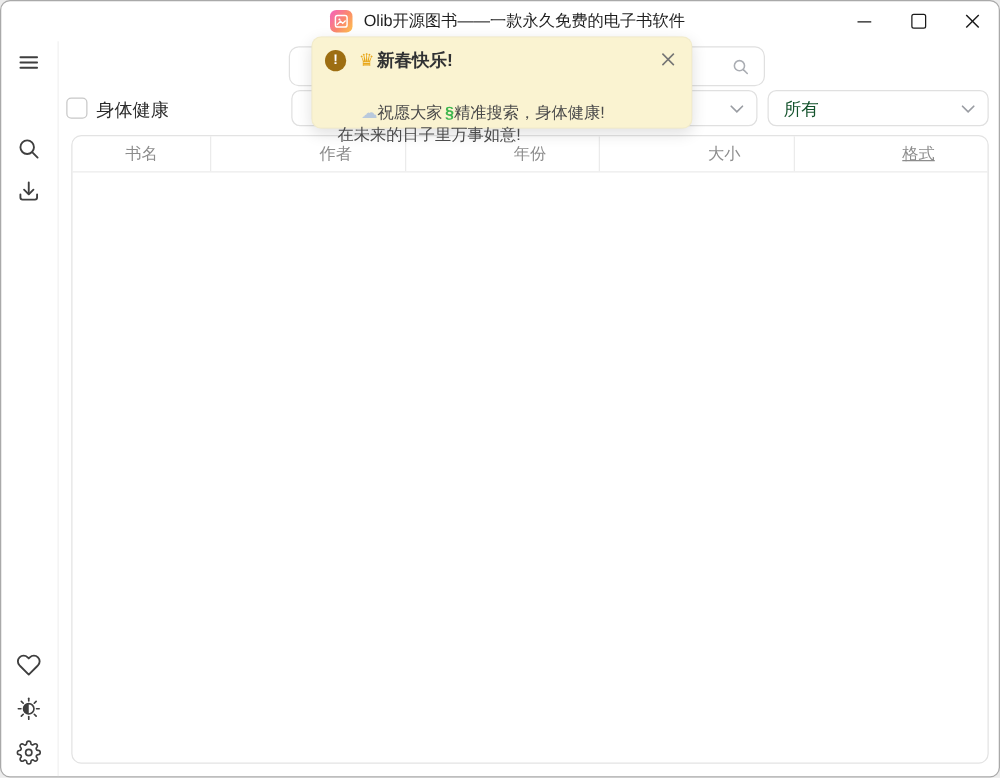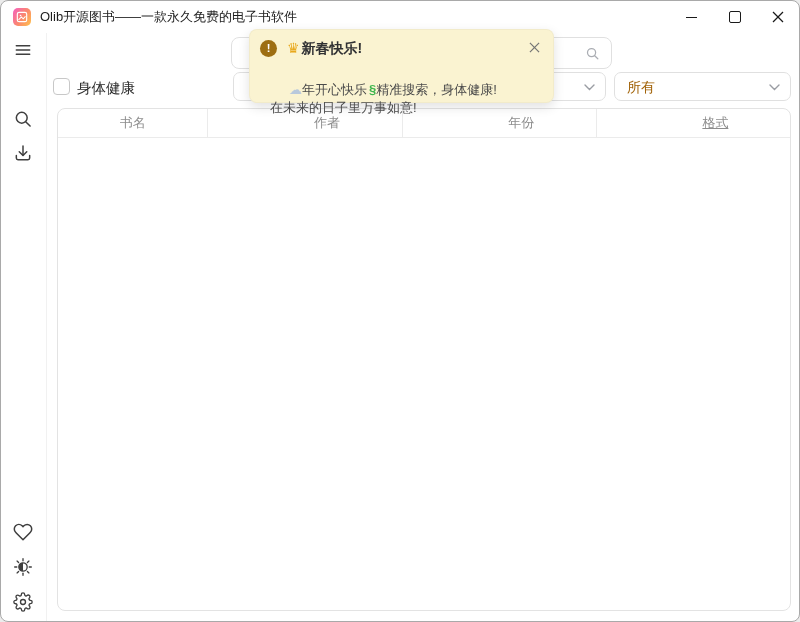--- a/index.html
+++ b/index.html
@@ -1,20 +1,20 @@
 <!DOCTYPE html>
 <html><head>
 <meta charset="utf-8">
 <style>
   html,body{width:800px;height:622px;margin:0;overflow:hidden;background:#ececec;
     font-family:"Liberation Sans","DejaVu Sans",sans-serif;}
   .window{position:absolute;inset:0;background:#fff;border:1px solid #a9a9a9;
     border-radius:8px;box-sizing:border-box;overflow:hidden;}
   
-  .titlebar{position:absolute;left:0;top:0;right:0;height:32px;display:flex;align-items:center;}
+  .titlebar{position:absolute;left:0;top:0;right:0;height:32px;display:flex;align-items:center;justify-content:center;}
   .app-icon{width:18px;height:18px;margin-left:12px;border-radius:5px;
     background:linear-gradient(125deg,#f45fc0 0%,#fb8a6b 55%,#ffc44d 100%);
     display:flex;align-items:center;justify-content:center;flex:0 0 auto;}
   .title-text{margin-left:9px;font-size:13px;color:#1f1f1f;white-space:nowrap;}
   .win-controls{position:absolute;right:0;top:0;height:32px;display:flex;}
   .win-btn{width:43px;height:32px;display:flex;align-items:center;justify-content:center;}
   .min-glyph{width:11px;height:0;border-top:1.3px solid #1a1a1a;}
   .max-glyph{width:10px;height:10px;border:1.3px solid #1a1a1a;border-radius:2px;}
   
   .sidebar{position:absolute;left:0;top:32px;bottom:0;width:45px;border-right:1px solid #f1f1f1;}
@@ -24,21 +24,21 @@
     border:1px solid #c8c8c8;border-radius:4px;box-sizing:border-box;}
   .checkbox-label{position:absolute;left:76px;top:78px;font-size:14.5px;color:#2b2b2b;}
   .search-box{position:absolute;left:230px;top:36px;width:381px;height:32px;box-sizing:border-box;
     background:#fff;border:1px solid #e0e0e0;border-radius:8px;}
   .search-box input{position:absolute;left:12px;top:4px;width:330px;height:22px;border:none;
     outline:none;font-size:13px;background:transparent;}
   .search-box .mag{position:absolute;right:11px;top:8px;}
   .select{position:absolute;top:71px;height:29px;box-sizing:border-box;background:#fff;
     border:1px solid #e0e0e0;border-radius:7px;}
   .select .chev{position:absolute;right:10px;top:11px;}
-  .select .val{position:absolute;left:12px;top:6px;font-size:14px;color:#a16207;}
+  .select .val{position:absolute;left:12px;top:6px;font-size:14px;color:#14532d;}
   .select-hidden{left:232px;width:373px;}
   .select-format{left:613px;width:177px;}
   
   .panel{position:absolute;left:56px;top:107px;width:734px;height:503px;box-sizing:border-box;
     background:#fff;border:1px solid #e3e3e3;border-radius:8px;}
   .thead{display:flex;height:28px;border-bottom:1px solid #ebebeb;gap:44px;}
   .th{flex:1;text-align:center;line-height:28px;font-size:13px;color:#8d8d8d;
     border-right:1px solid #ebebeb;}
   .th:last-child{border-right:none;text-decoration:underline;}
   
@@ -144,33 +144,34 @@
     <svg class="chev" width="11" height="7" viewBox="0 0 11 7" fill="none" stroke="#9a9da3" stroke-width="1.4" stroke-linecap="round">
         <polyline points="1 1 5.5 5.5 10 1"></polyline>
       </svg>
   </div>
 
   <div class="panel">
     <div class="thead">
       <div class="th">书名</div>
       <div class="th">作者</div>
       <div class="th">年份</div>
+      <div class="th">大小</div>
       <div class="th">格式</div>
     </div>
     <div></div>
   </div>
 
   <div class="toast">
     <div class="toast-warning">!</div>
     <div class="toast-title"><span class="crown">♛</span><span>新春快乐!</span></div>
     <div class="toast-close">
       <svg width="11" height="11" viewBox="0 0 12 12" stroke="#737373" stroke-width="1.3">
           <line x1="1" y1="1" x2="11" y2="11"></line>
           <line x1="11" y1="1" x2="1" y2="11"></line>
         </svg>
     </div>
     <div class="toast-msg">
-      <div class="toast-line1"><span class="cloud">☁</span><span>年开心快乐</span><span class="snake">§</span><span>精准搜索，身体健康!</span></div>
+      <div class="toast-line1"><span class="cloud">☁</span><span>祝愿大家</span><span class="snake">§</span><span>精准搜索，身体健康!</span></div>
       <div class="toast-line2">在未来的日子里万事如意!</div>
     </div>
   </div>
 
 </div>
 
 </body></html>

